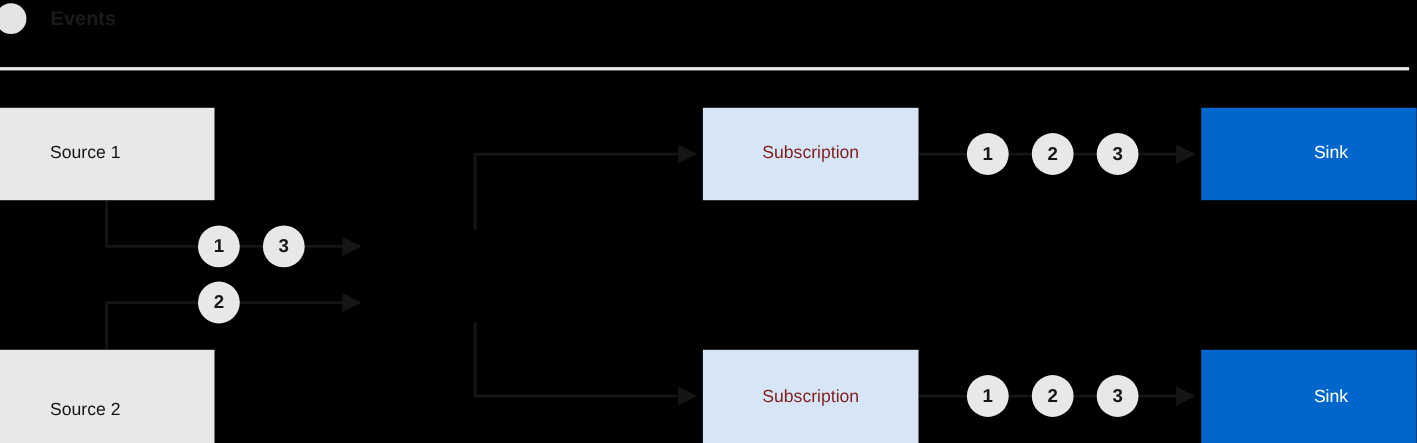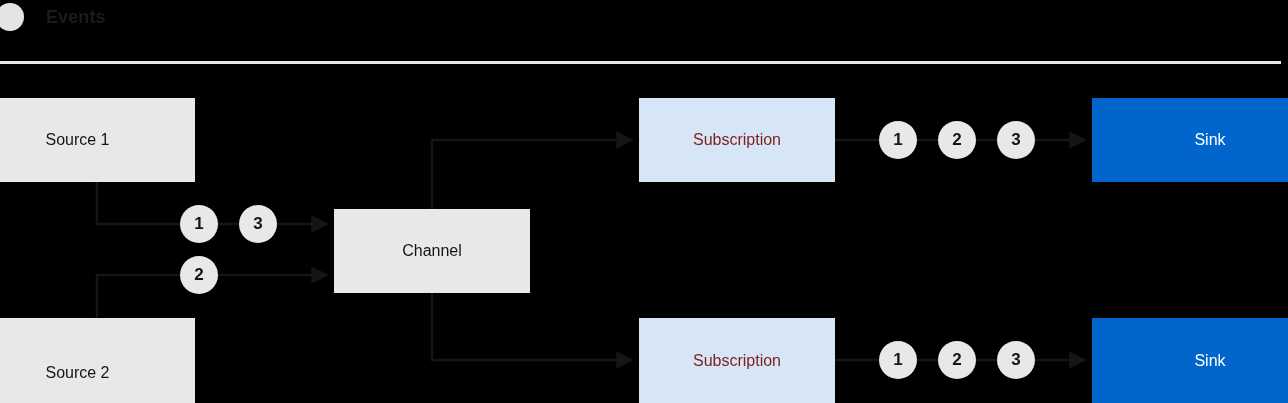--- a/index.html
+++ b/index.html
@@ -123,21 +123,20 @@
 
     <path d="M 432 293 L 432 360 L 632 360" fill="none" stroke="#151515" stroke-width="2.5" marker-end="url(#ah)"></path>
 
     <path d="M 835 140 L 1085 140" fill="none" stroke="#151515" stroke-width="2.5" marker-end="url(#ah)"></path>
 
     <path d="M 835 360 L 1085 360" fill="none" stroke="#151515" stroke-width="2.5" marker-end="url(#ah)"></path>
   </svg>
 
   <div class="node grey src1">Source 1</div>
   <div class="node grey src2">Source 2</div>
-  <div class="node grey chan">Channel</div>
   <div class="node blue sub1">Subscription</div>
   <div class="node blue sub2">Subscription</div>
   <div class="node sink snk1">Sink</div>
   <div class="node sink snk2">Sink</div>
 
   <div class="token" style="left:180px; top:205px;">1</div>
   <div class="token" style="left:239px; top:205px;">3</div>
   <div class="token" style="left:180px; top:256px;">2</div>
 
   <div class="token" style="left:879px; top:121px;">1</div>

